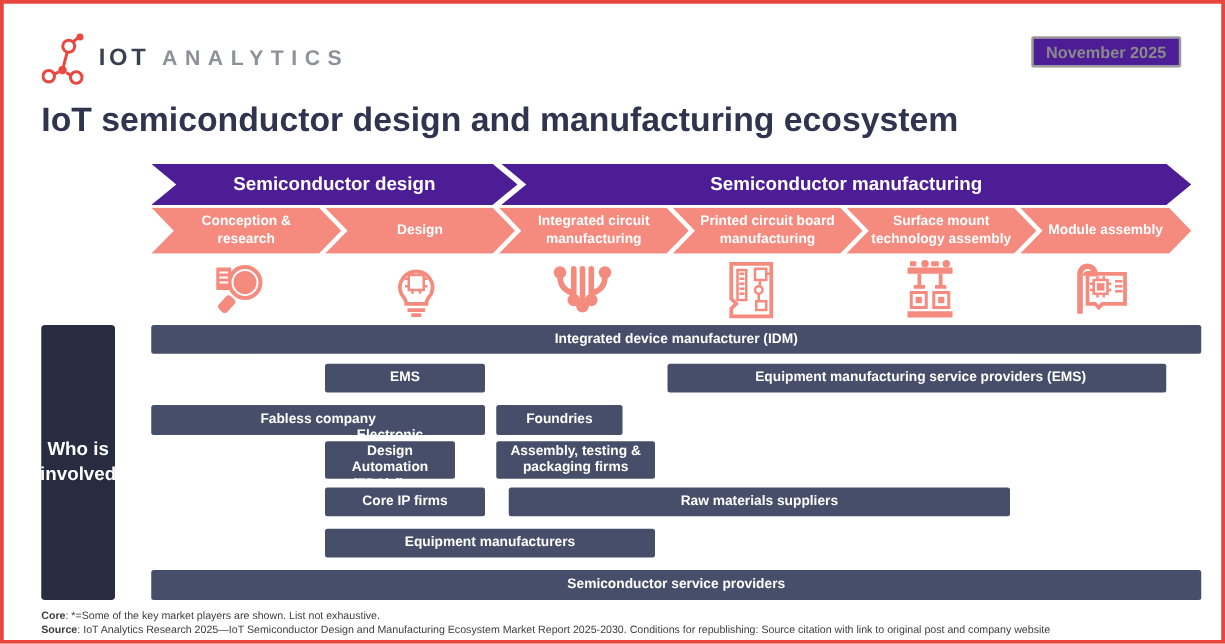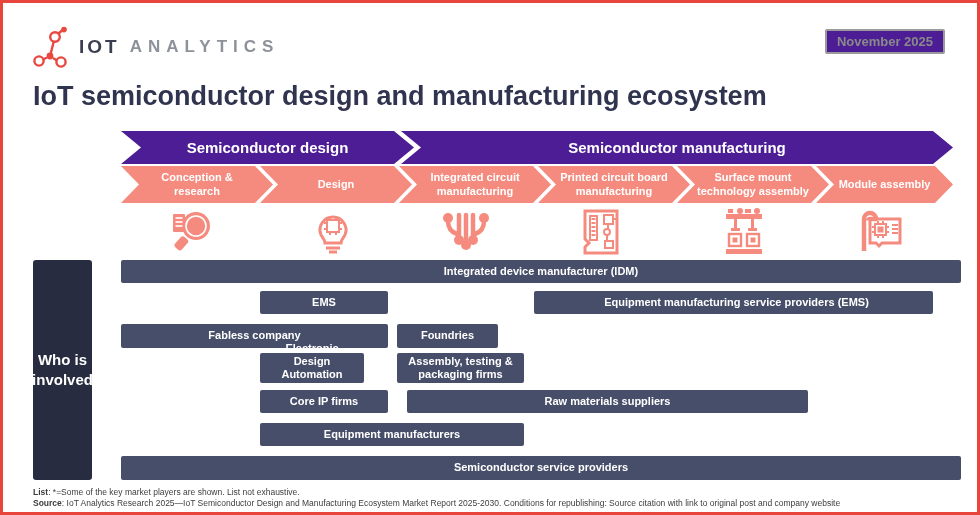--- a/index.html
+++ b/index.html
@@ -237,17 +237,17 @@
     <span>Raw materials suppliers</span>
   </div>
   <div class="bar" style="left:257px;top:420px;width:264px;height:23px;">
     <span>Equipment manufacturers</span>
   </div>
   <div class="bar" style="left:118px;top:453px;width:840px;height:24px;">
     <span>Semiconductor service providers</span>
   </div>
 
   <div class="footer">
-    <div><b>List</b><span>: *=Some of the key market players are shown. List not exhaustive.</span></div>
+    <div><b>Core</b><span>: *=Some of the key market players are shown. List not exhaustive.</span></div>
     <div><b>Source</b><span>: IoT Analytics Research 2025—IoT Semiconductor Design and Manufacturing Ecosystem Market Report 2025-2030. Conditions for republishing: Source citation with link to original post and company website</span></div>
   </div>
 
 </div>
 
 </body></html>

